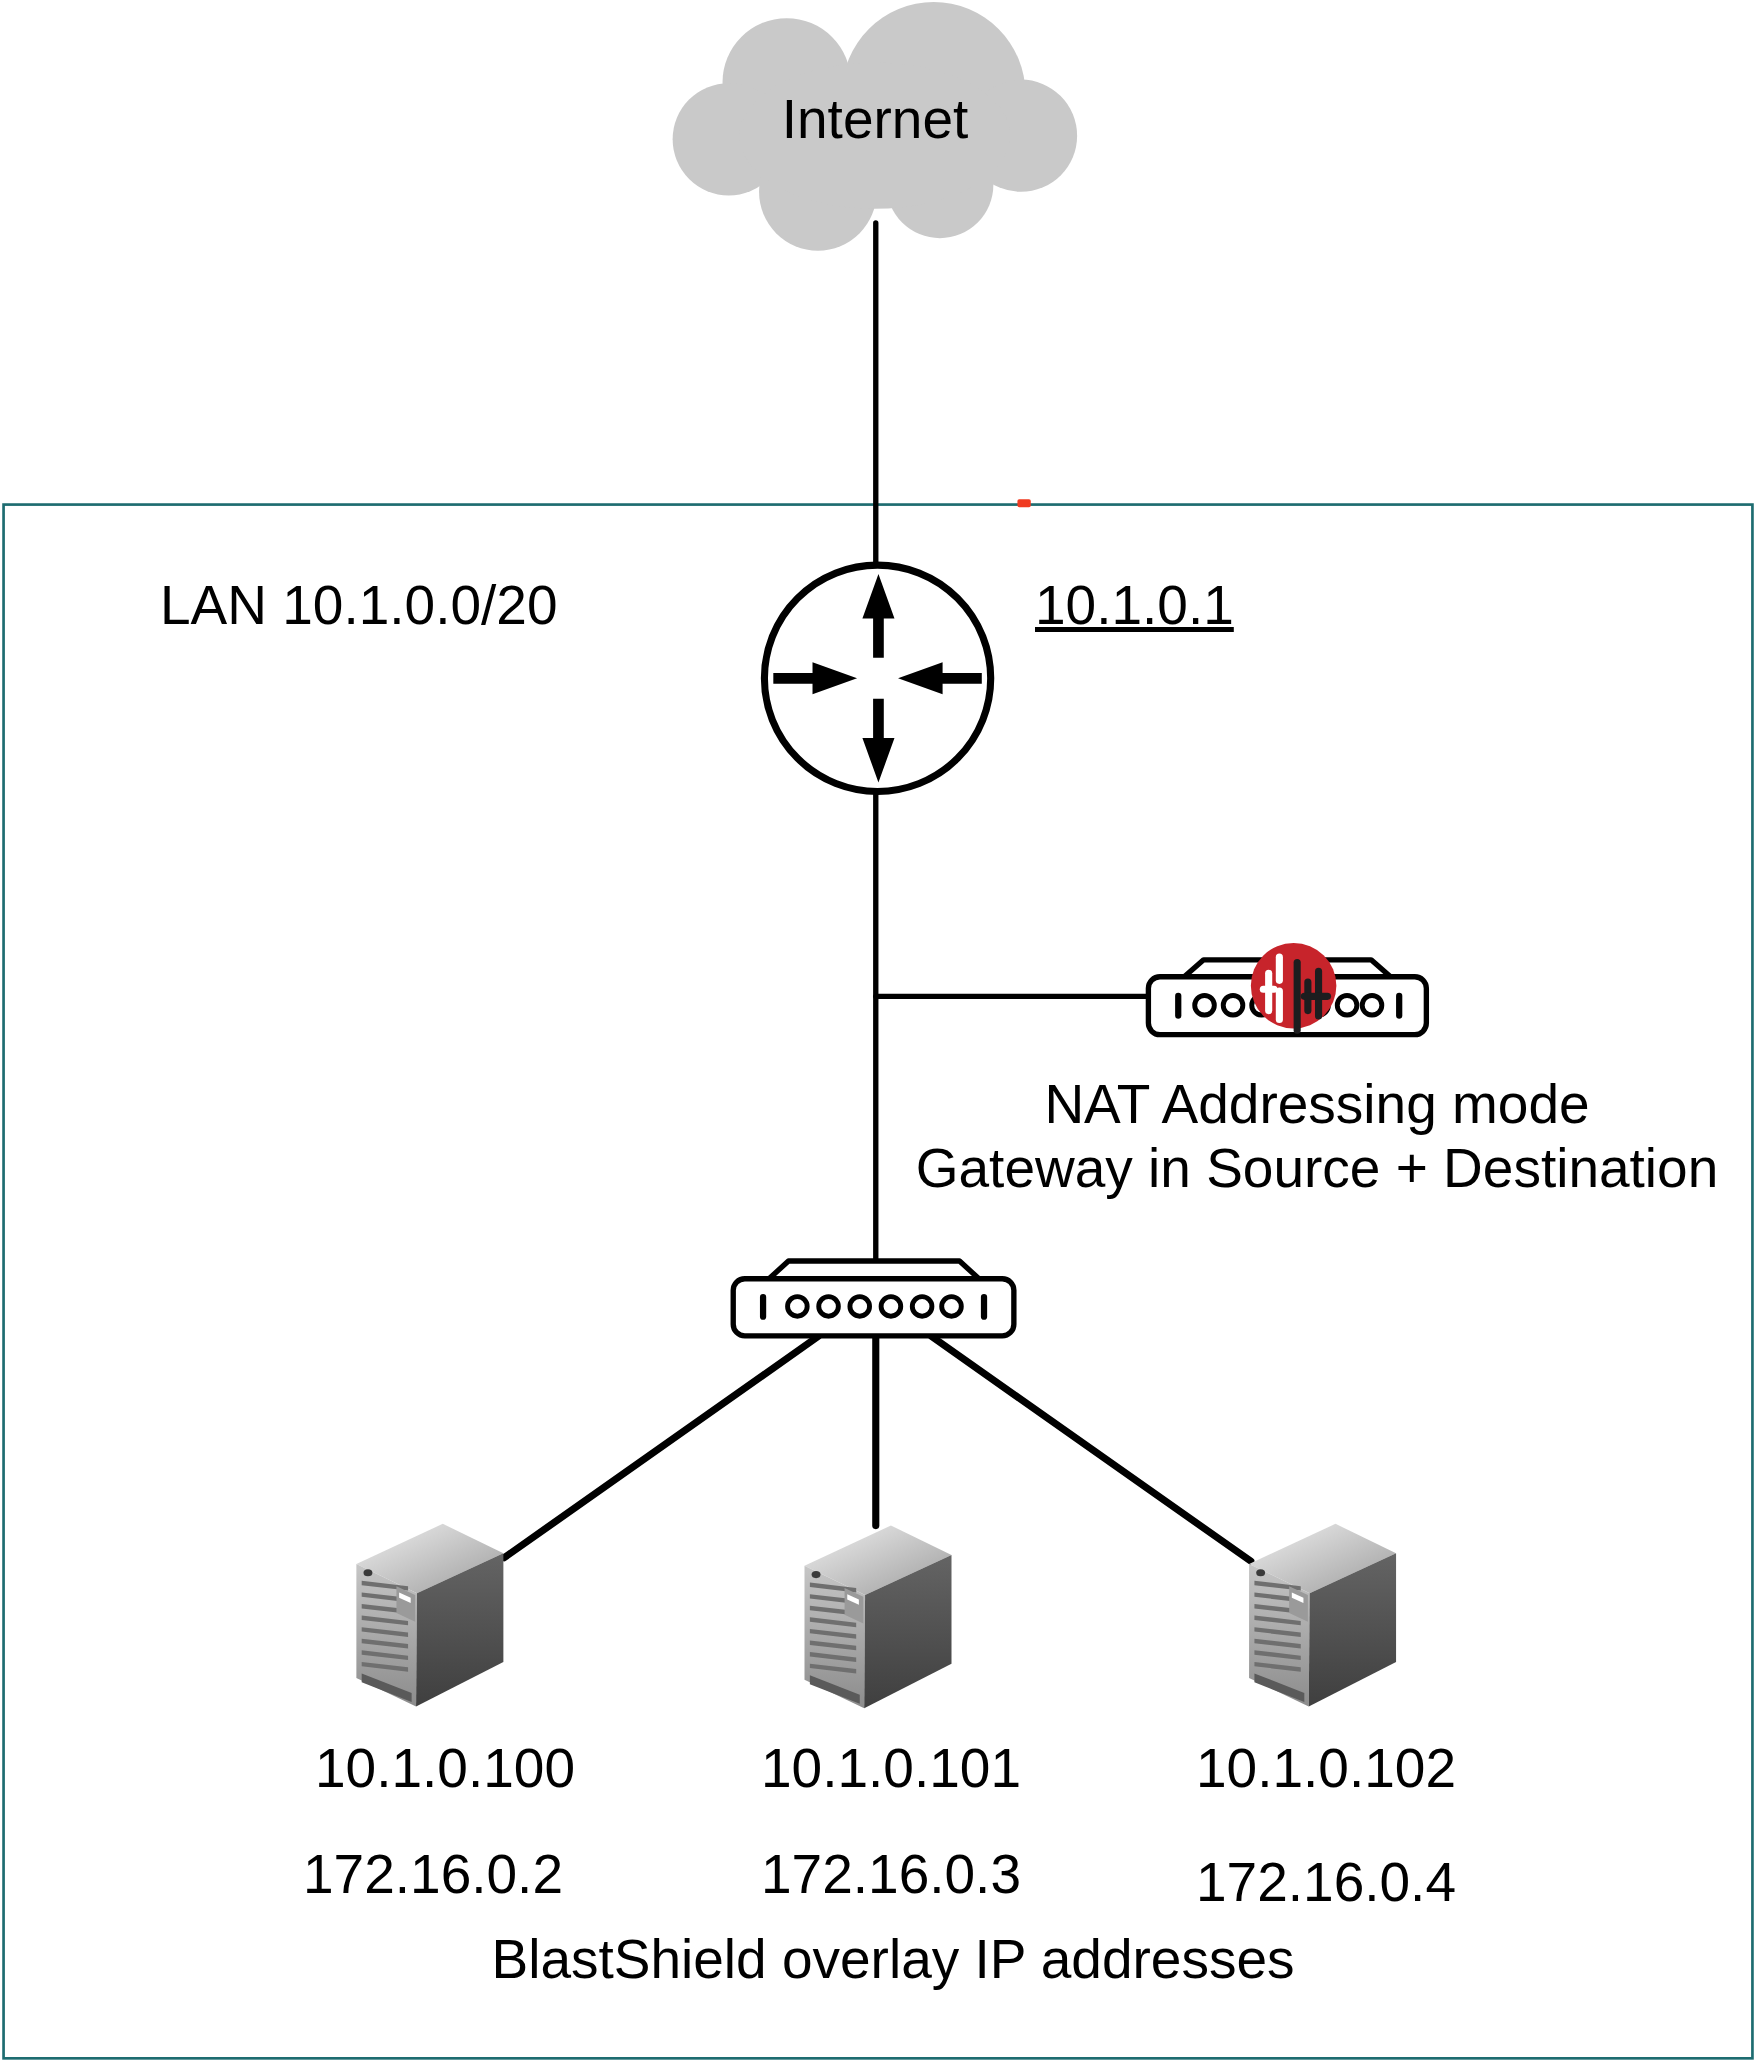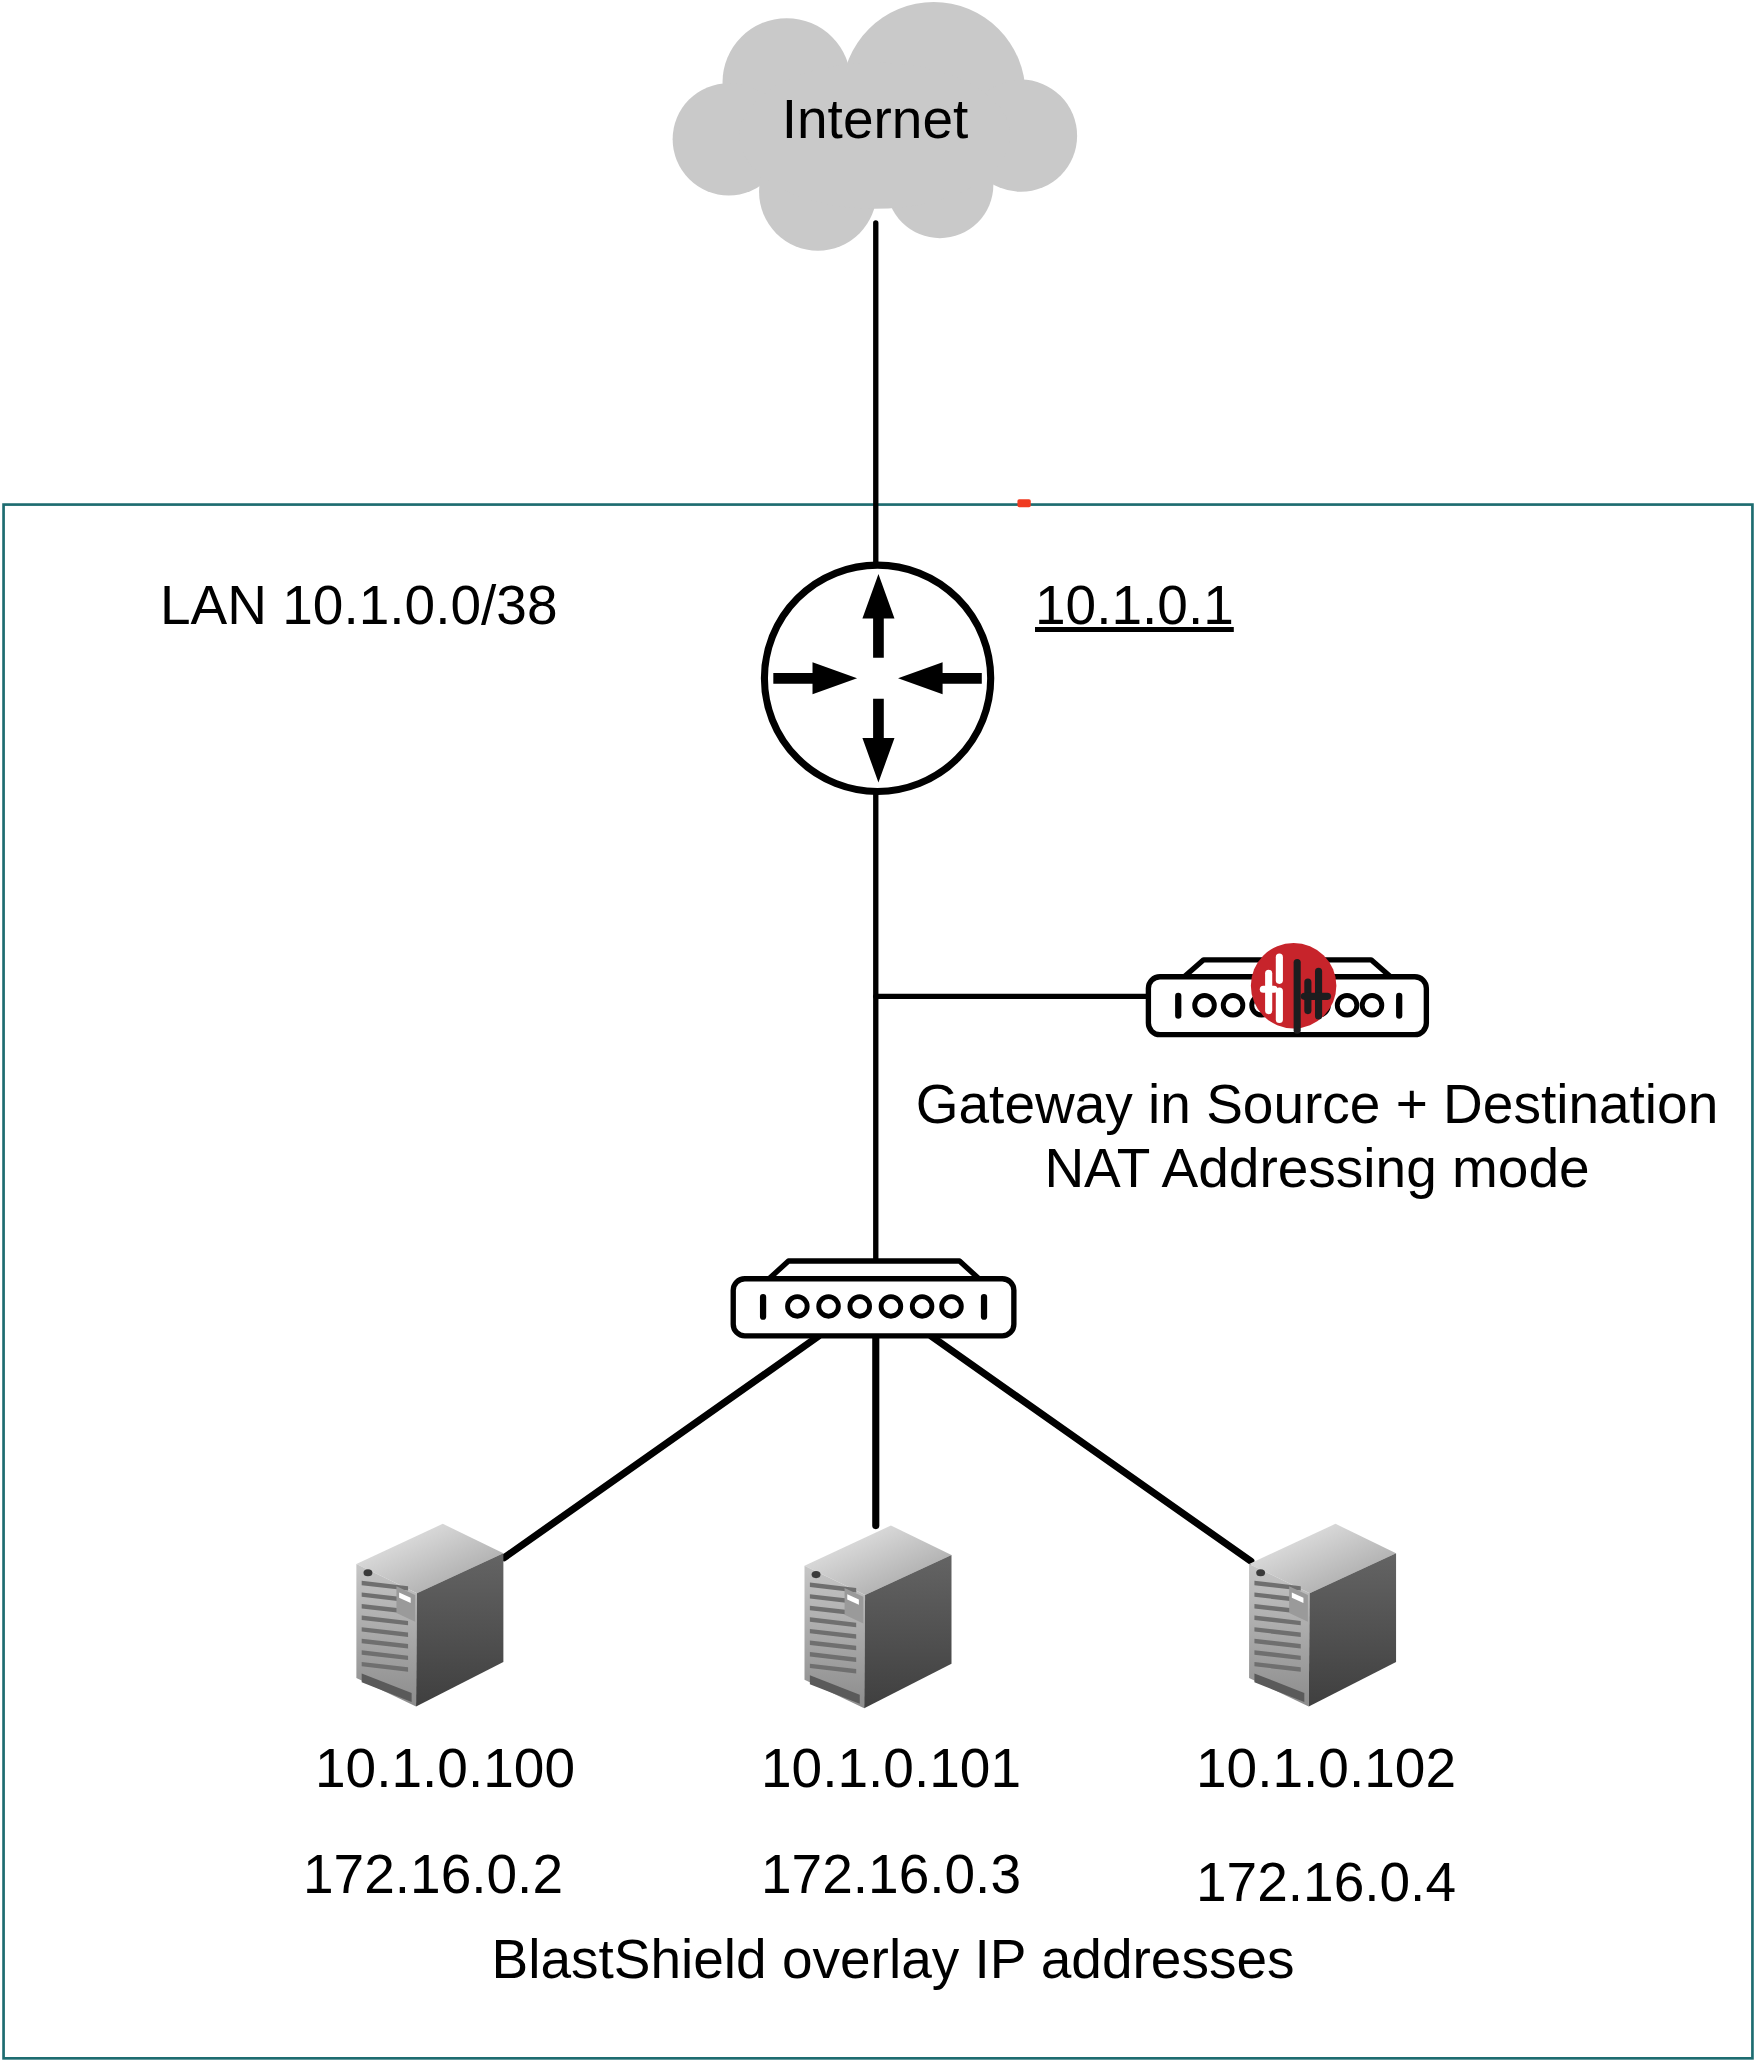--- a/index.html
+++ b/index.html
@@ -158,27 +158,27 @@
     <g transform="translate(903,1710)">
       <use href="#serverTower"></use>
     </g>
     <g transform="translate(1402,1708)">
       <use href="#serverTower"></use>
     </g>
   </svg>
 
   <div class="label centered" style="left:875px;top:89px;">Internet</div>
 
-  <div class="label" style="left:160px;top:575px;">LAN 10.1.0.0/38</div>
+  <div class="label" style="left:160px;top:575px;">LAN 10.1.0.0/20</div>
 
   <div class="label" style="left:1035px;top:575px;text-decoration:underline;">10.1.0.1</div>
 
   <div class="caption-block" style="left:1317px;top:1072px;">
+    <div>NAT Addressing mode</div>
     <div>Gateway in Source + Destination</div>
-    <div>NAT Addressing mode</div>
   </div>
 
   <div class="label centered" style="left:433px;top:1738px;margin-left:12px;">10.1.0.100</div>
   <div class="label centered" style="left:891px;top:1738px;">10.1.0.101</div>
   <div class="label centered" style="left:1326px;top:1738px;">10.1.0.102</div>
 
   <div class="label centered" style="left:433px;top:1844px;">172.16.0.2</div>
   <div class="label centered" style="left:891px;top:1844px;">172.16.0.3</div>
   <div class="label centered" style="left:1326px;top:1844px;margin-top:8px;">172.16.0.4</div>
 

